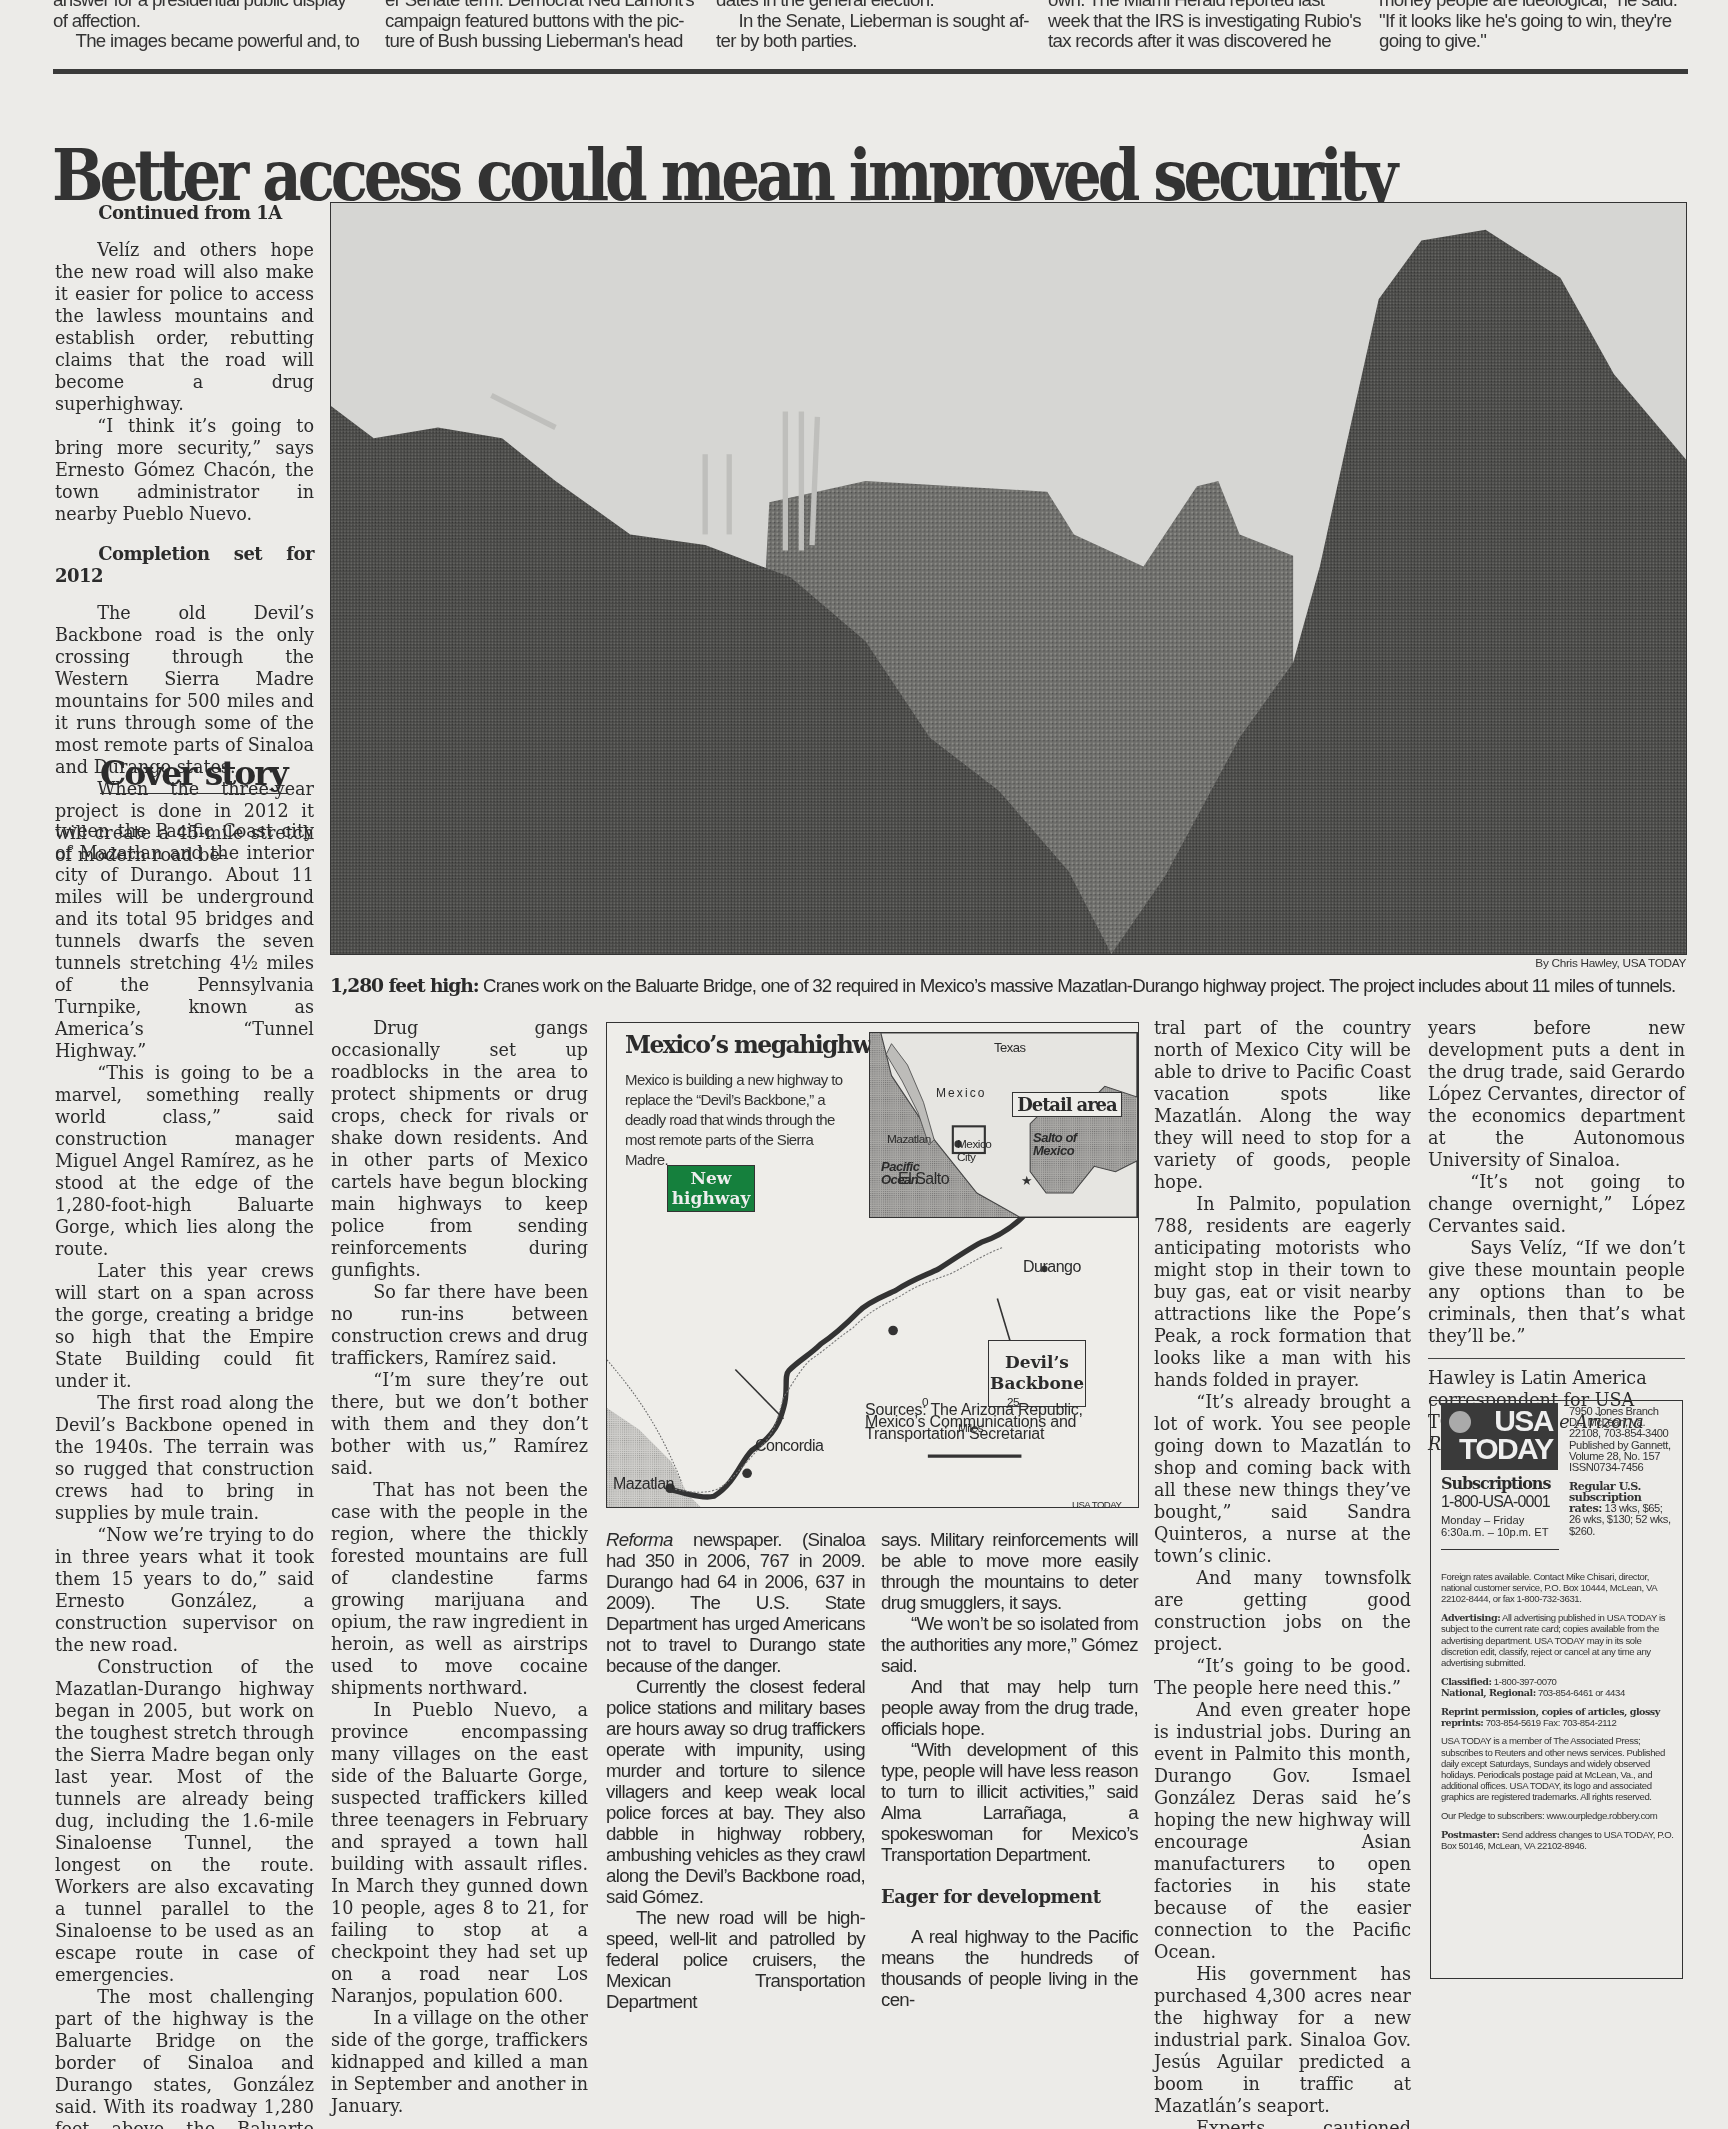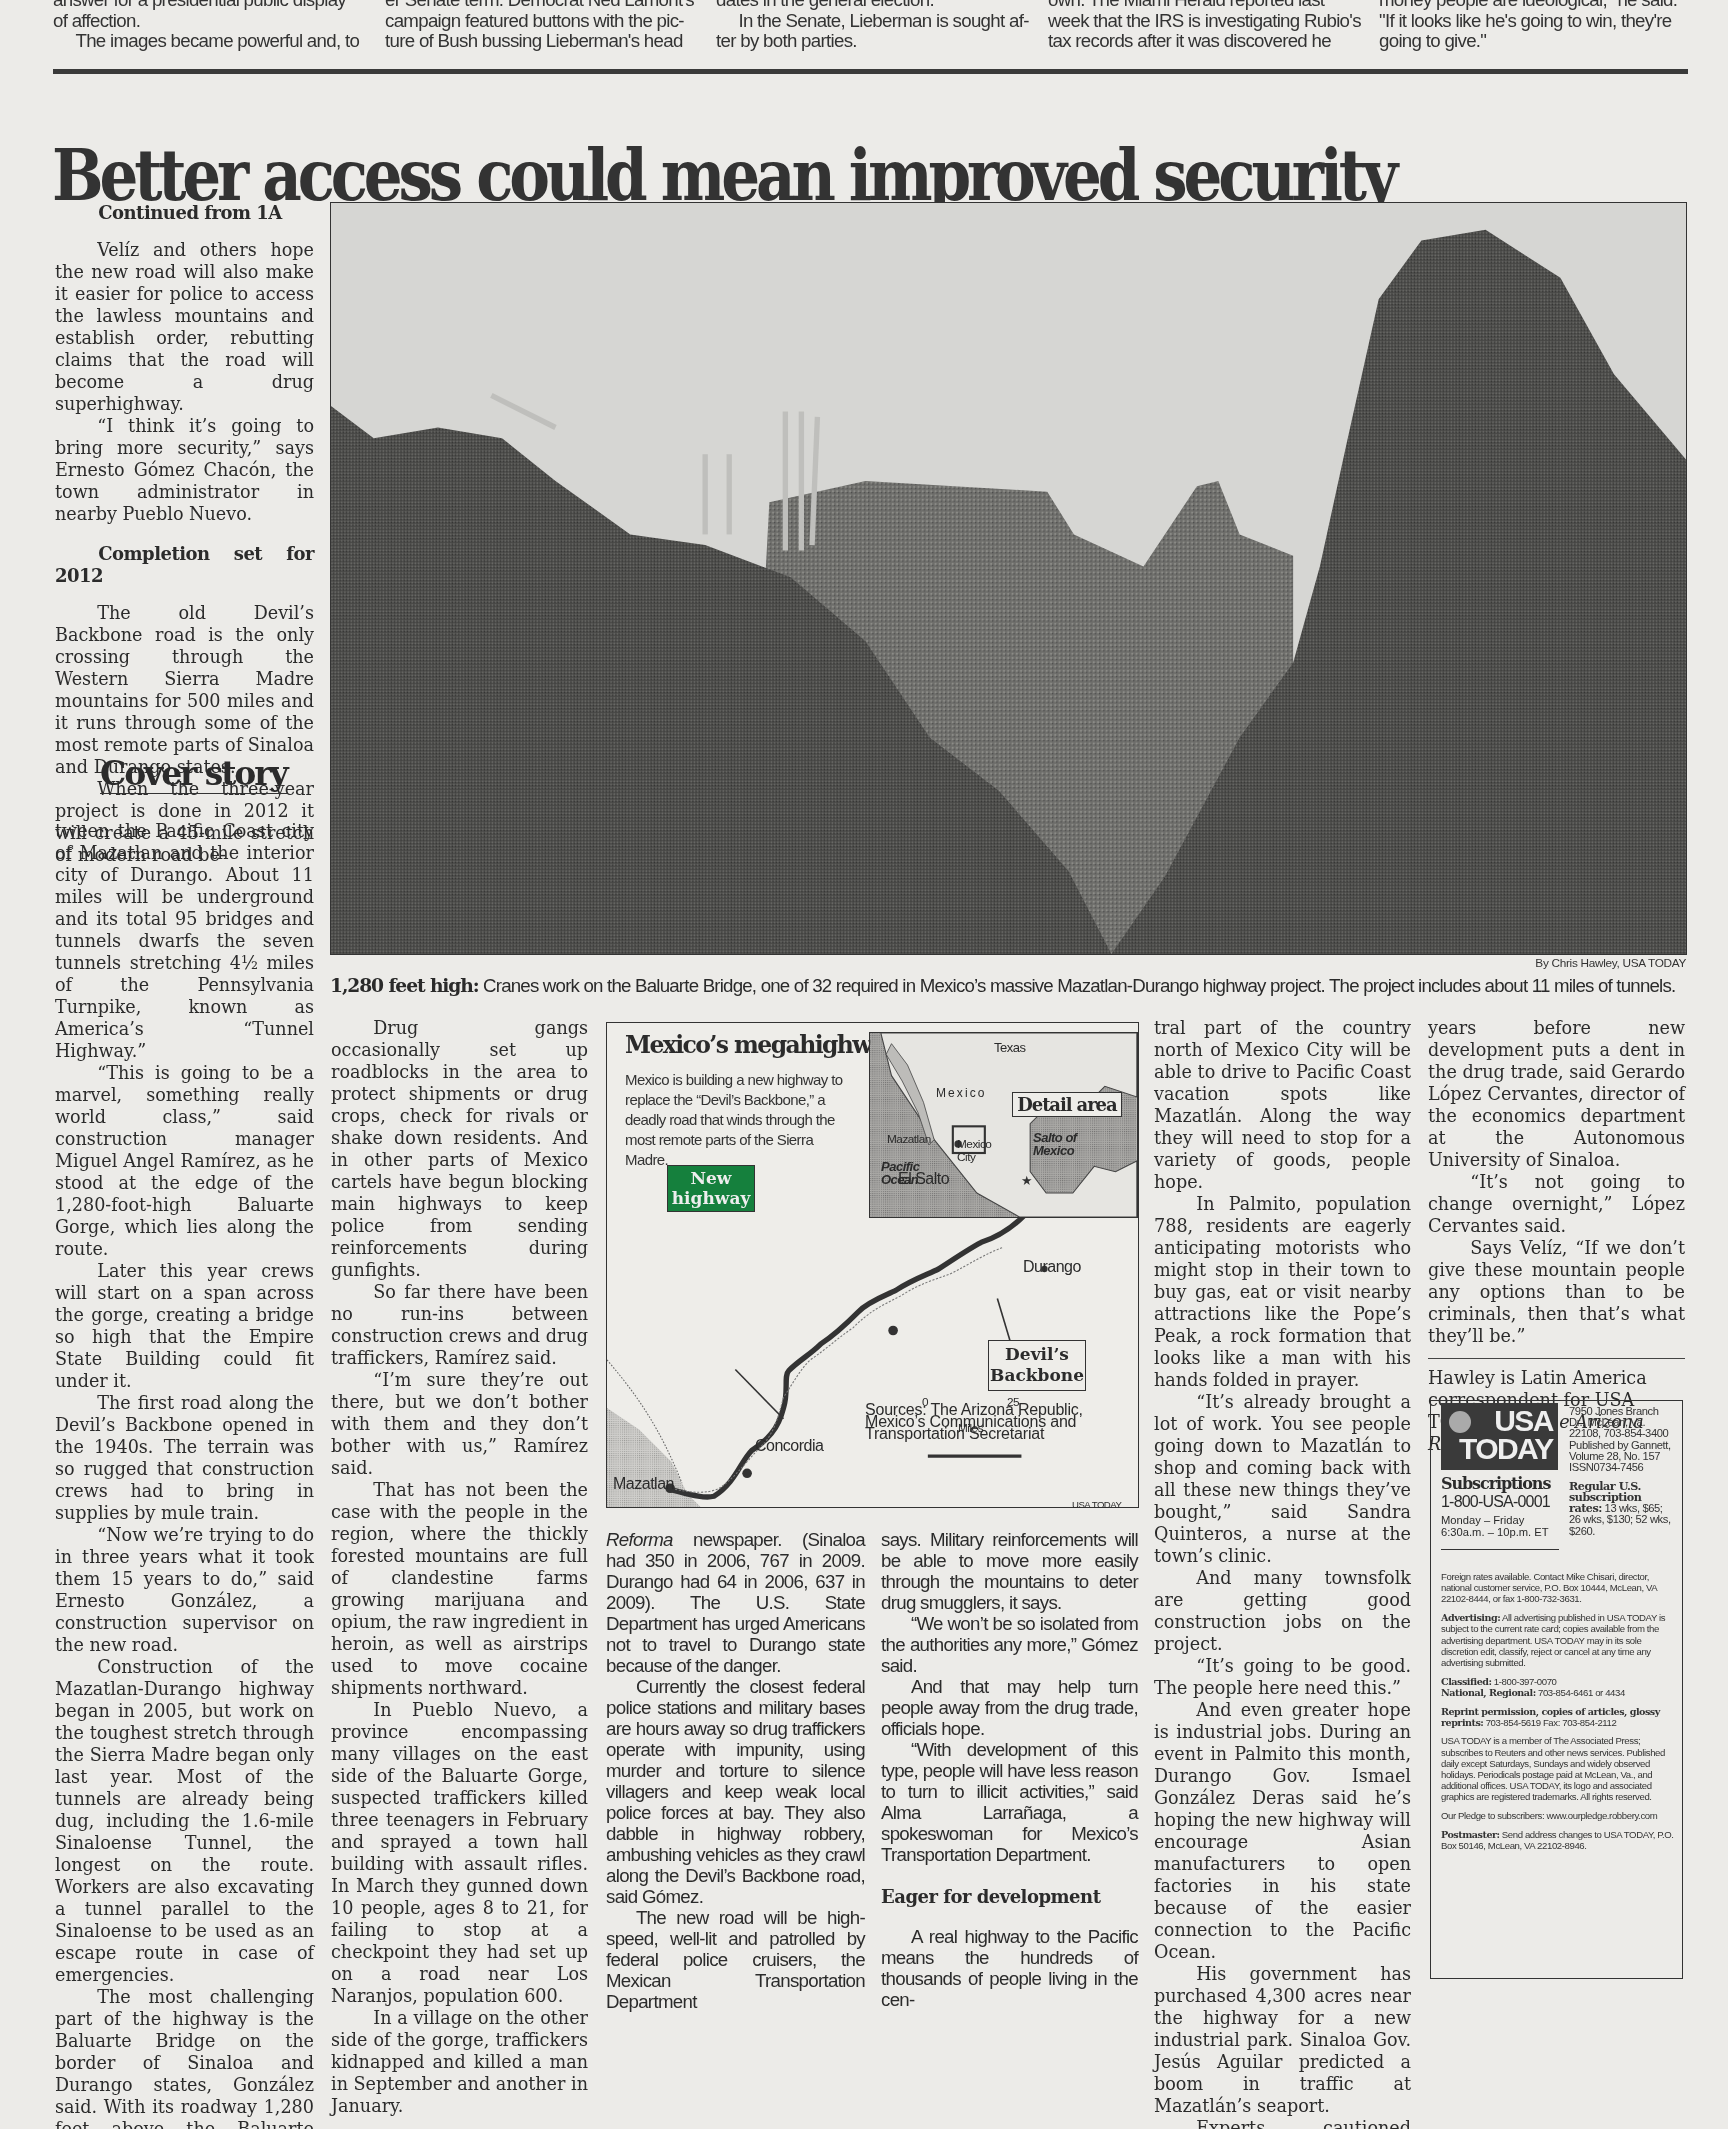--- a/index.html
+++ b/index.html
@@ -187,21 +187,21 @@
 <span class="maplabel" style="left:1033px;top:1131px;width:59px;white-space:normal;font-size:13px;font-style:italic;font-weight:bold;line-height:13px;">Salto of Mexico</span>
 <span class="maplabel" style="left:887px;top:1132px;font-size:11.8px;">Mazatlan</span>
 <span class="maplabel" style="left:957px;top:1138px;width:48px;white-space:normal;font-size:11.8px;line-height:13px;">Mexico City</span>
 <span class="maplabel" style="left:881px;top:1160px;width:48px;white-space:normal;font-size:13px;font-style:italic;font-weight:bold;line-height:13px;">Pacific Ocean</span>
 
 <span class="maplabel" style="left:613px;top:1475px;">Mazatlan</span>
 <span class="maplabel" style="left:755px;top:1437px;">Concordia</span>
 <span class="maplabel" style="left:898px;top:1170px;">El Salto</span>
 <span class="maplabel" style="left:1023px;top:1258px;">Durango</span>
 <span class="boxlabel" style="left:667px;top:1165px;width:86px;font-size:17px;line-height:20.3px;padding:2.1px 0;background:#15803d;color:#eee;border-color:#333;">New highway</span>
-<span class="boxlabel" style="left:988px;top:1340px;width:96px;font-size:17px;line-height:21.4px;padding:3px 0;">Devil’s Backbone</span>
+<span class="boxlabel" style="left:988px;top:1340px;width:96px;font-size:17px;line-height:21.4px;padding:11px 0;">Devil’s Backbone</span>
 <span class="maplabel" style="left:922px;top:1395px;font-size:11.8px;">0</span>
 <span class="maplabel" style="left:1007px;top:1395px;font-size:11.8px;">25</span>
 <span class="maplabel" style="left:958px;top:1421px;font-size:11.8px;">Miles</span>
 <span class="maplabel" style="left:865px;top:1404px;width:251px;white-space:normal;font-size:16px;line-height:11.8px;letter-spacing:-0.2px;">Sources: The Arizona Republic, Mexico’s Communications and Transportation Secretariat</span>
 <span class="maplabel" style="left:1072px;top:1499px;font-size:9.6px;">USA TODAY</span>
 
 <div class="cond" style="left:606px;top:1529px;width:259px;">
   <p class="noind"><em>Reforma</em><span> newspaper. (Sinaloa had 350 in 2006, 767 in 2009. Durango had 64 in 2006, 637 in 2009). The U.S. State Department has urged Americans not to travel to Durango state because of the danger.</span></p>
   <p>Currently the closest federal police stations and military bases are hours away so drug traffickers operate with impunity, using murder and torture to silence villagers and keep weak local police forces at bay. They also dabble in highway robbery, ambushing vehicles as they crawl along the Devil’s Backbone road, said Gómez.</p>
   <p>The new road will be high-speed, well-lit and patrolled by federal police cruisers, the Mexican Transportation Department</p>

